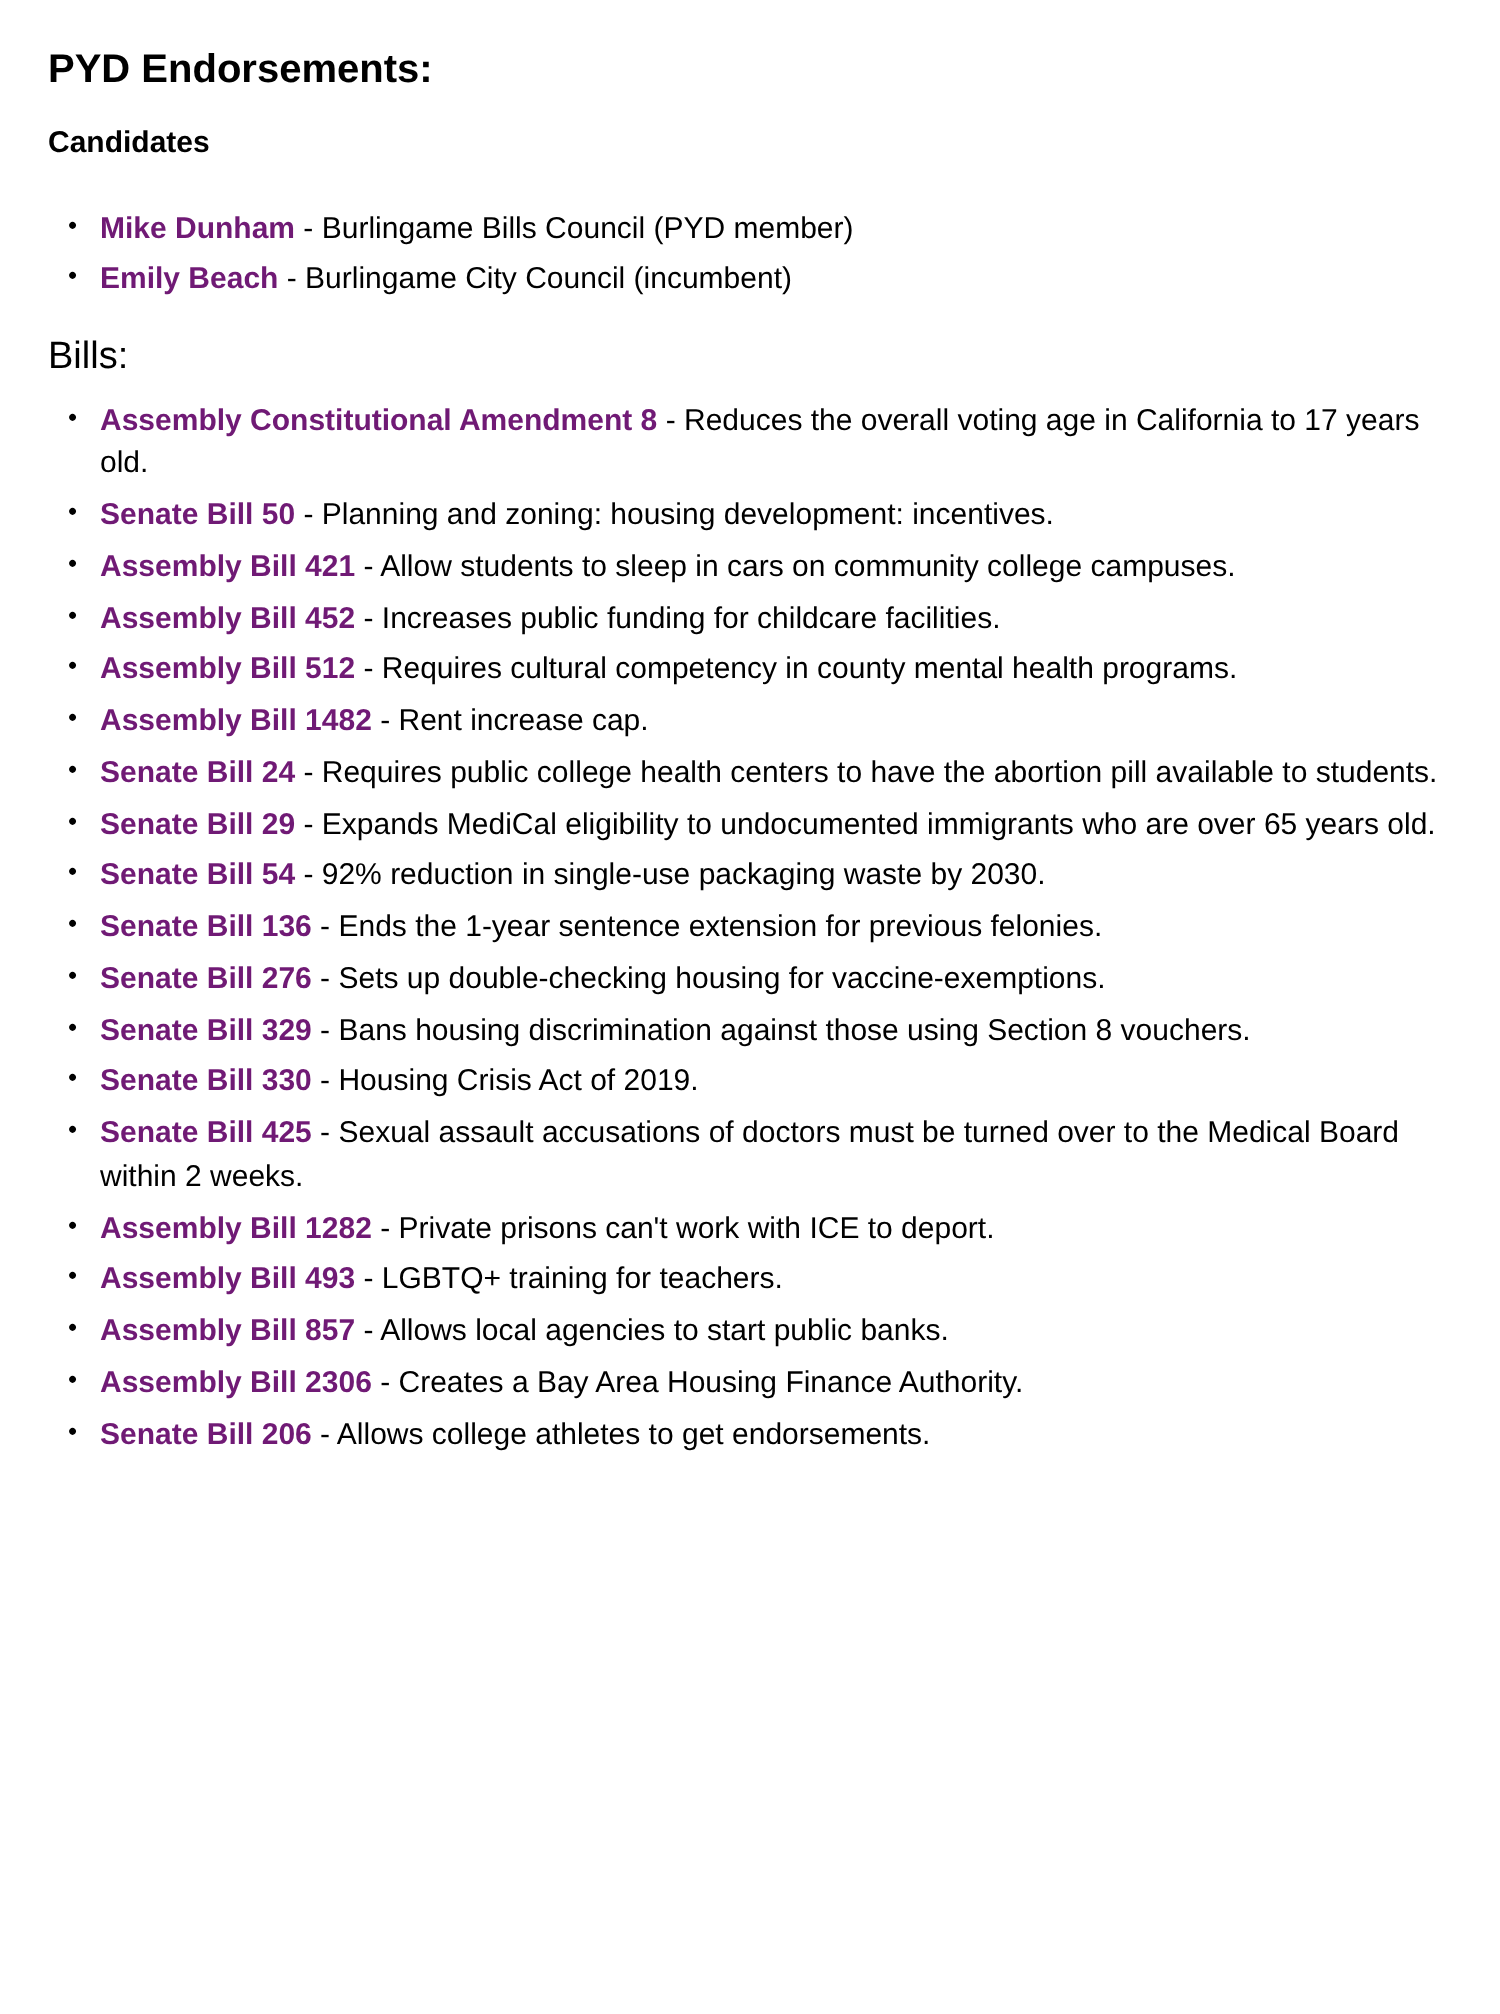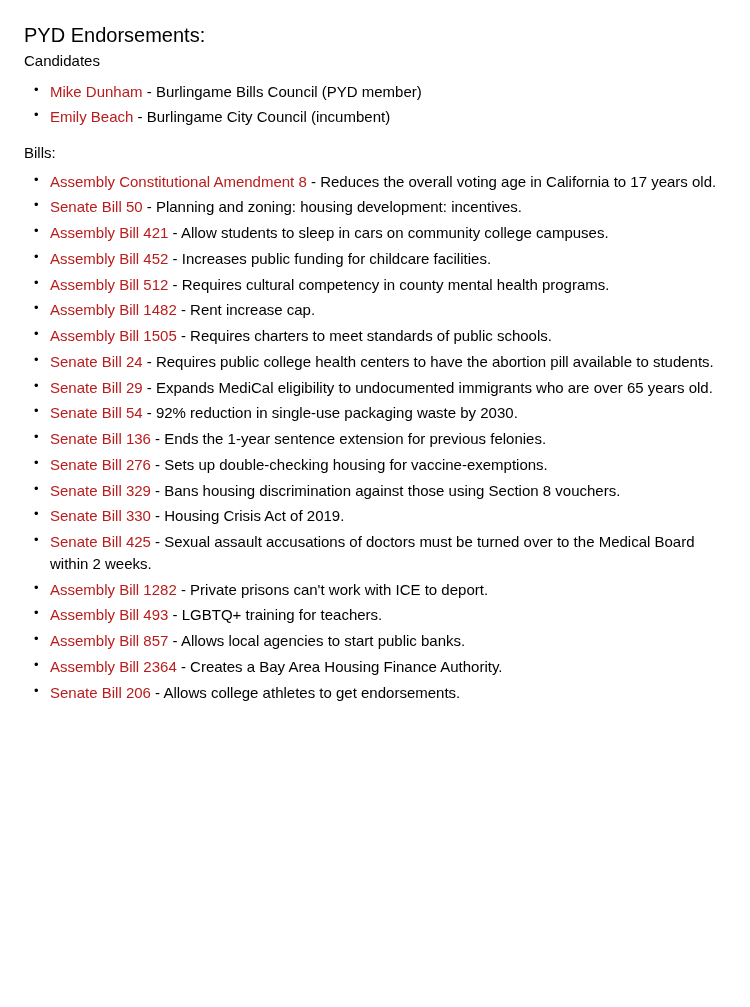--- a/index.html
+++ b/index.html
@@ -12,27 +12,27 @@
       font-size: 15px;
       background: #ffffff;
       color: #000000;
       width: 750px;
       min-height: 1007px;
       padding: 20px 24px 30px 24px;
       line-height: 1.5;
     }
     .page-title {
       font-size: 20px;
-      font-weight: normal;
-      margin-bottom: 0;
+      font-weight: bold;
+      margin-bottom: 11px;
     }
     .section-label {
       font-size: 15px;
-      font-weight: normal;
-      margin-bottom: 8px;
+      font-weight: bold;
+      margin-bottom: 20px;
     }
     .list-section {
       margin-bottom: 14px;
     }
     ul.custom-list {
       list-style: none;
       padding-left: 10px;
       margin-bottom: 10px;
     }
     ul.custom-list li {
@@ -42,25 +42,26 @@
       line-height: 1.45;
     }
     ul.custom-list li::before {
       content: "•";
       position: absolute;
       left: 0;
       top: 0;
       font-size: 13px;
     }
     a.bill-link {
-      color: #b91c1c;
+      color: #701a75;
       text-decoration: none;
+      font-weight: bold;
     }
     .bills-label {
-      font-size: 15px;
+      font-size: 19px;
       font-weight: normal;
       margin-bottom: 6px;
     }
   </style>
 </head>
 <body>
 
 <div>
   <h1 class="page-title">PYD Endorsements:</h1>
 
@@ -76,29 +77,28 @@
   <div class="list-section">
     <p class="bills-label">Bills:</p>
     <ul class="custom-list">
 
         <li><a href="#" class="bill-link">Assembly Constitutional Amendment 8</a><span> - Reduces the overall voting age in California to 17 years old.</span></li>
         <li><a href="#" class="bill-link">Senate Bill 50</a><span> - Planning and zoning: housing development: incentives.</span></li>
         <li><a href="#" class="bill-link">Assembly Bill 421</a><span> - Allow students to sleep in cars on community college campuses.</span></li>
         <li><a href="#" class="bill-link">Assembly Bill 452</a><span> - Increases public funding for childcare facilities.</span></li>
         <li><a href="#" class="bill-link">Assembly Bill 512</a><span> - Requires cultural competency in county mental health programs.</span></li>
         <li><a href="#" class="bill-link">Assembly Bill 1482</a><span> - Rent increase cap.</span></li>
-        <li><a href="#" class="bill-link">Assembly Bill 1505</a><span> - Requires charters to meet standards of public schools.</span></li>
         <li><a href="#" class="bill-link">Senate Bill 24</a><span> - Requires public college health centers to have the abortion pill available to students.</span></li>
         <li><a href="#" class="bill-link">Senate Bill 29</a><span> - Expands MediCal eligibility to undocumented immigrants who are over 65 years old.</span></li>
         <li><a href="#" class="bill-link">Senate Bill 54</a><span> - 92% reduction in single-use packaging waste by 2030.</span></li>
         <li><a href="#" class="bill-link">Senate Bill 136</a><span> - Ends the 1-year sentence extension for previous felonies.</span></li>
         <li><a href="#" class="bill-link">Senate Bill 276</a><span> - Sets up double-checking housing for vaccine-exemptions.</span></li>
         <li><a href="#" class="bill-link">Senate Bill 329</a><span> - Bans housing discrimination against those using Section 8 vouchers.</span></li>
         <li><a href="#" class="bill-link">Senate Bill 330</a><span> - Housing Crisis Act of 2019.</span></li>
         <li><a href="#" class="bill-link">Senate Bill 425</a><span> - Sexual assault accusations of doctors must be turned over to the Medical Board within 2 weeks.</span></li>
         <li><a href="#" class="bill-link">Assembly Bill 1282</a><span> - Private prisons can't work with ICE to deport.</span></li>
         <li><a href="#" class="bill-link">Assembly Bill 493</a><span> - LGBTQ+ training for teachers.</span></li>
         <li><a href="#" class="bill-link">Assembly Bill 857</a><span> - Allows local agencies to start public banks.</span></li>
-        <li><a href="#" class="bill-link">Assembly Bill 2364</a><span> - Creates a Bay Area Housing Finance Authority.</span></li>
+        <li><a href="#" class="bill-link">Assembly Bill 2306</a><span> - Creates a Bay Area Housing Finance Authority.</span></li>
         <li><a href="#" class="bill-link">Senate Bill 206</a><span> - Allows college athletes to get endorsements.</span></li>
       </ul>
   </div>
 </div>
 
 </body></html>

